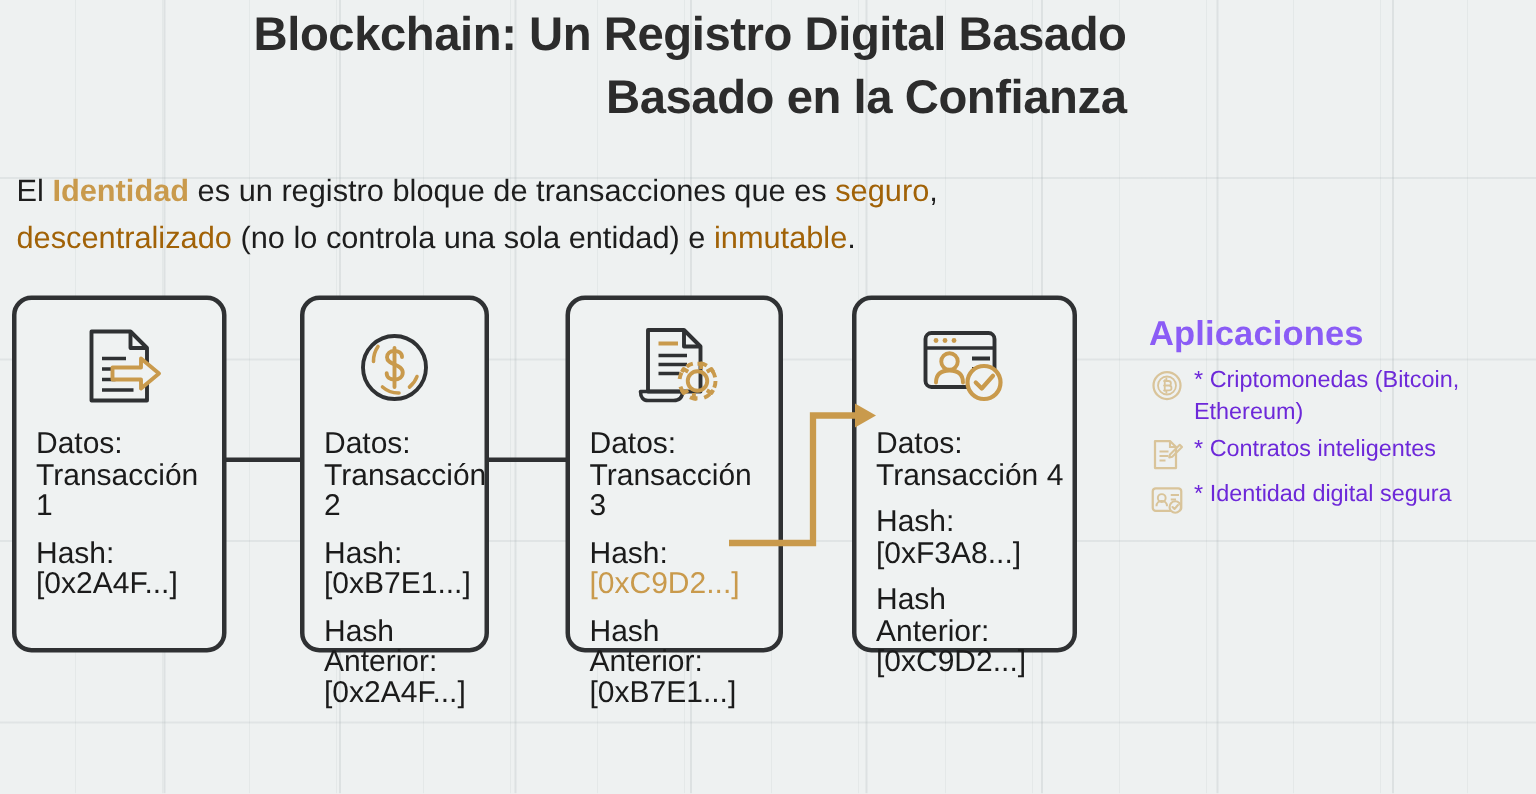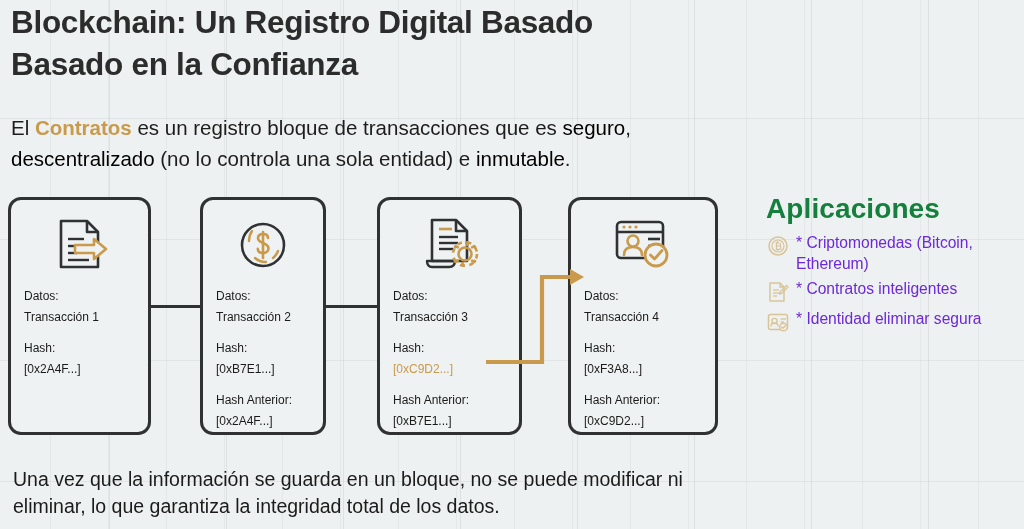--- a/index.html
+++ b/index.html
@@ -45,31 +45,32 @@
   #title {
     position: absolute;
     left: 11px; top: 1px;
     width: 740px;
     font-size: 31.5px;
     font-weight: bold;
     line-height: 42px;
     letter-spacing: -0.3px;
     color: #2c2c2c;
     white-space: pre-line;
+    text-align: right;
   }
 
   #intro {
     position: absolute;
     left: 11px; top: 112px;
     width: 745px;
     font-size: 20.5px;
     line-height: 31px;
     color: #1d1d1d;
   }
-  .accent { color: #000000; }
+  .accent { color: #a16207; }
   .accent-b { color: #c99a4c; font-weight: bold; }
 
   
   #chain { position: absolute; left: 0; top: 0; width: 760px; height: 529px; }
 
   .block {
     position: absolute;
     top: 197px;
     width: 144px;
     height: 238px;
@@ -88,21 +89,21 @@
     top: 12px; left: 0; right: 0;
     height: 66px;
     display: flex;
     align-items: center;
     justify-content: center;
   }
 
   .blk-text {
     position: absolute;
     left: 13px; right: 6px; top: 86px;
-    font-size: 12px;
+    font-size: 20px;
     line-height: 20.5px;
     color: #1b1b1b;
   }
   .blk-grp { margin-bottom: 11px; }
   .blk-grp:last-child { margin-bottom: 0; }
   .hash-hi { color: #c99a4c; }
 
   
   .conn {
     position: absolute;
@@ -113,25 +114,26 @@
   }
   .conn.c1 { left: 148px; width: 56px; }
   .conn.c2 { left: 322px; width: 58px; }
 
   
   #orange-conn { position: absolute; left: 0; top: 0; width: 760px; height: 529px; z-index: 5; pointer-events: none; }
 
   
   #apps { position: absolute; left: 766px; top: 193px; width: 258px; }
   #apps-title {
-    font-size: 28px;
+    font-size: 23px;
     font-weight: bold;
-    color: #15803d;
+    color: #8b5cf6;
     margin-bottom: 8px;
     letter-spacing: 0.1px;
+    margin-top: 16px;
   }
   .app-row {
     display: flex;
     align-items: flex-start;
     margin-bottom: 5px;
   }
   .app-ico {
     flex: 0 0 24px;
     width: 24px; height: 24px;
     margin-right: 6px;
@@ -158,21 +160,21 @@
 <body>
 
 <div id="grid-bg"></div>
 <div id="grid-bg2"></div>
 
 <div id="page">
 
   <div id="title">Blockchain: Un Registro Digital Basado
 Basado en la Confianza</div>
 
-  <div id="intro"><span>El </span><span class="accent-b">Contratos</span><span> es un registro bloque de transacciones que es </span><span class="accent">seguro</span><span>,</span><br><span class="accent">descentralizado</span><span> (no lo controla una sola entidad) e </span><span class="accent">inmutable</span><span>.</span></div>
+  <div id="intro"><span>El </span><span class="accent-b">Identidad</span><span> es un registro bloque de transacciones que es </span><span class="accent">seguro</span><span>,</span><br><span class="accent">descentralizado</span><span> (no lo controla una sola entidad) e </span><span class="accent">inmutable</span><span>.</span></div>
 
   <div id="chain">
 
     <div class="conn c1"></div>
     <div class="conn c2"></div>
 
     <div class="block b1">
       <div class="blk-icon">
         <svg width="58" height="56" viewBox="0 0 58 56">
           <path d="M10 4 H36 L47 15 V50 H10 Z" fill="none" stroke="#2f3133" stroke-width="2.6" stroke-linejoin="round"></path>
@@ -332,19 +334,18 @@
         <svg width="22" height="22" viewBox="0 0 22 22">
           <rect x="1.5" y="3.5" width="19" height="15" rx="2" fill="none" stroke="#d9c49a" stroke-width="1.5"></rect>
           <circle cx="7.5" cy="10" r="2.6" fill="none" stroke="#d9c49a" stroke-width="1.3"></circle>
           <path d="M4 15.5 C4 13 5.8 12 7.5 12 C9.2 12 11 13 11 15.5" fill="none" stroke="#d9c49a" stroke-width="1.3"></path>
           <line x1="13.5" y1="8" x2="19" y2="8" stroke="#d9c49a" stroke-width="1.3"></line>
           <line x1="13.5" y1="11" x2="17" y2="11" stroke="#d9c49a" stroke-width="1.3"></line>
           <circle cx="16.5" cy="16" r="3.8" fill="#eef1f1" stroke="#d9c49a" stroke-width="1.4"></circle>
           <path d="M14.7 16 L16 17.3 L18.3 14.7" fill="none" stroke="#d9c49a" stroke-width="1.4" stroke-linecap="round" stroke-linejoin="round"></path>
         </svg>
       </span>
-      <span class="app-lbl"><span>*</span> <span>Identidad eliminar segura</span></span>
+      <span class="app-lbl"><span>*</span> <span>Identidad digital segura</span></span>
     </div>
   </div>
 
-  <div id="footer">Una vez que la información se guarda en un bloque, no se puede modificar ni eliminar, lo que garantiza la integridad total de los datos.</div>
 
 </div>
 
 </body></html>

